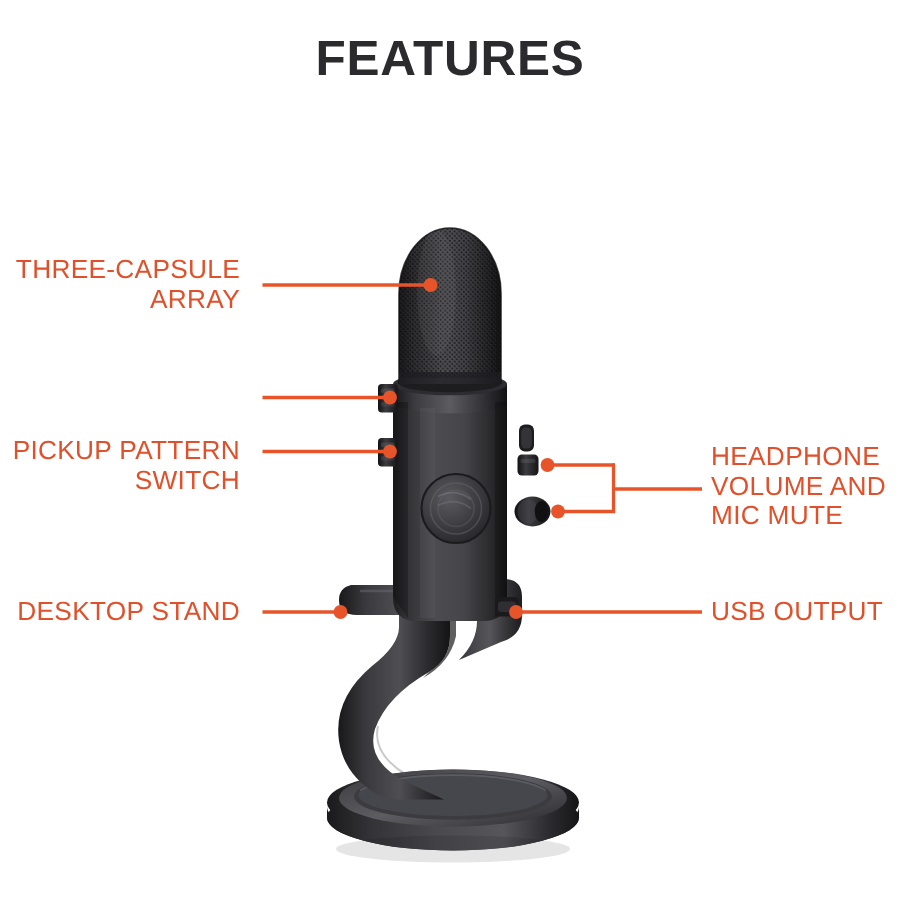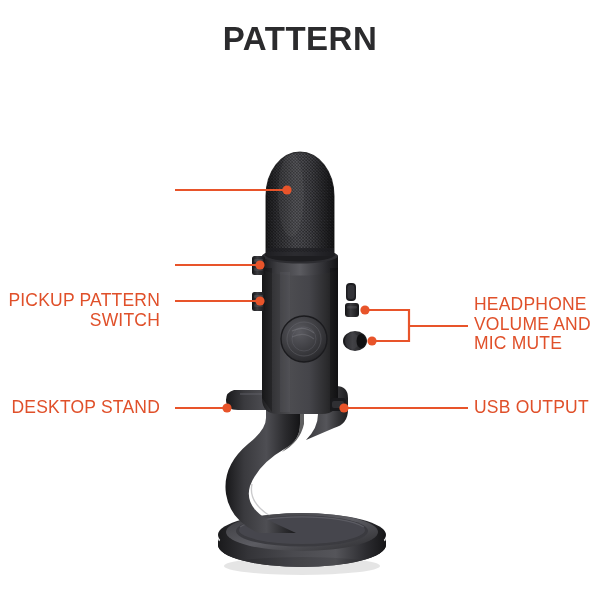--- a/index.html
+++ b/index.html
@@ -61,21 +61,21 @@
     width: 600px;
     height: 600px;
     pointer-events: none;
   }
 </style>
 </head>
 <body>
 
 <div id="stage">
 
-  <div id="page-title">PATTERN</div>
+  <div id="page-title">FEATURES</div>
 
   <svg class="art" viewBox="0 0 600 600" aria-hidden="true">
     <defs>
 
       <linearGradient id="bodyGrad" x1="0" y1="0" x2="1" y2="0">
         <stop offset="0%" stop-color="#1e1e20"></stop>
         <stop offset="12%" stop-color="#323235"></stop>
         <stop offset="38%" stop-color="#4c4c50"></stop>
         <stop offset="62%" stop-color="#45454a"></stop>
         <stop offset="86%" stop-color="#2a2a2c"></stop>
@@ -290,20 +290,22 @@
         <line x1="365" y1="310" x2="410" y2="310"></line>
         <line x1="372" y1="341" x2="410" y2="341"></line>
         <line x1="409" y1="309" x2="409" y2="342"></line>
         <line x1="409" y1="326" x2="468" y2="326"></line>
         <circle cx="365" cy="310" r="4.6" stroke="none"></circle>
         <circle cx="372" cy="341" r="4.6" stroke="none"></circle>
       </g>
     </g>
   </svg>
 
+  <div class="callout-label label-left" style="right:440px; top:170px; width:160px;">THREE-CAPSULE
+ARRAY</div>
 
 
   <div class="callout-label label-left" style="right:440px; top:291px; width:165px;">PICKUP PATTERN
 SWITCH</div>
 
   <div class="callout-label label-left" style="right:440px; top:398px; width:165px;">DESKTOP STAND</div>
 
   <div class="callout-label label-right" style="left:474px; top:295px; width:130px;">HEADPHONE
 VOLUME AND
 MIC MUTE</div>

